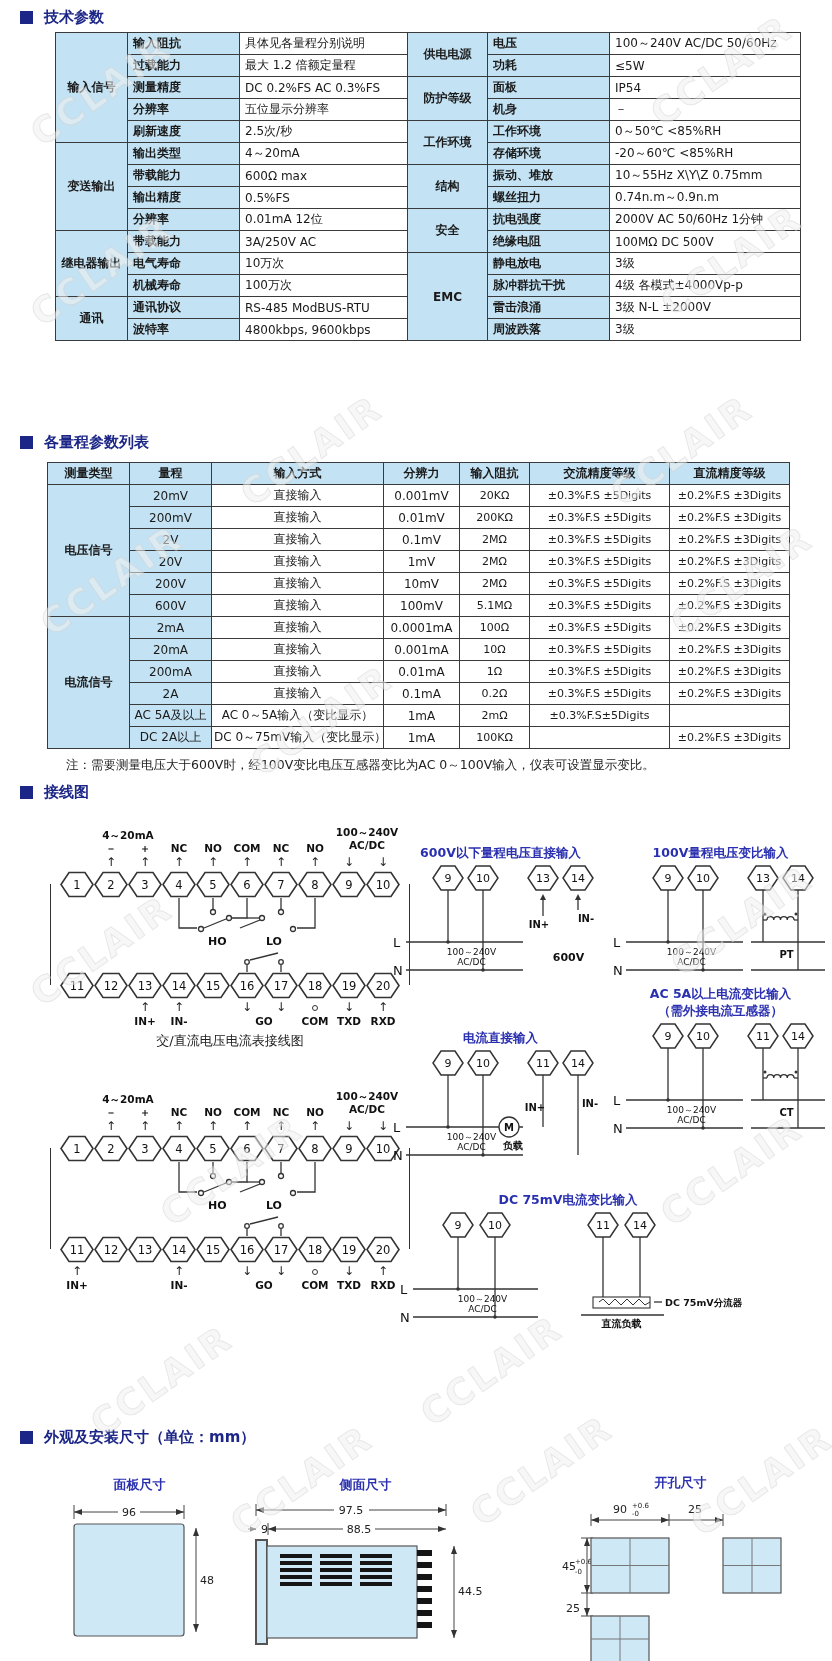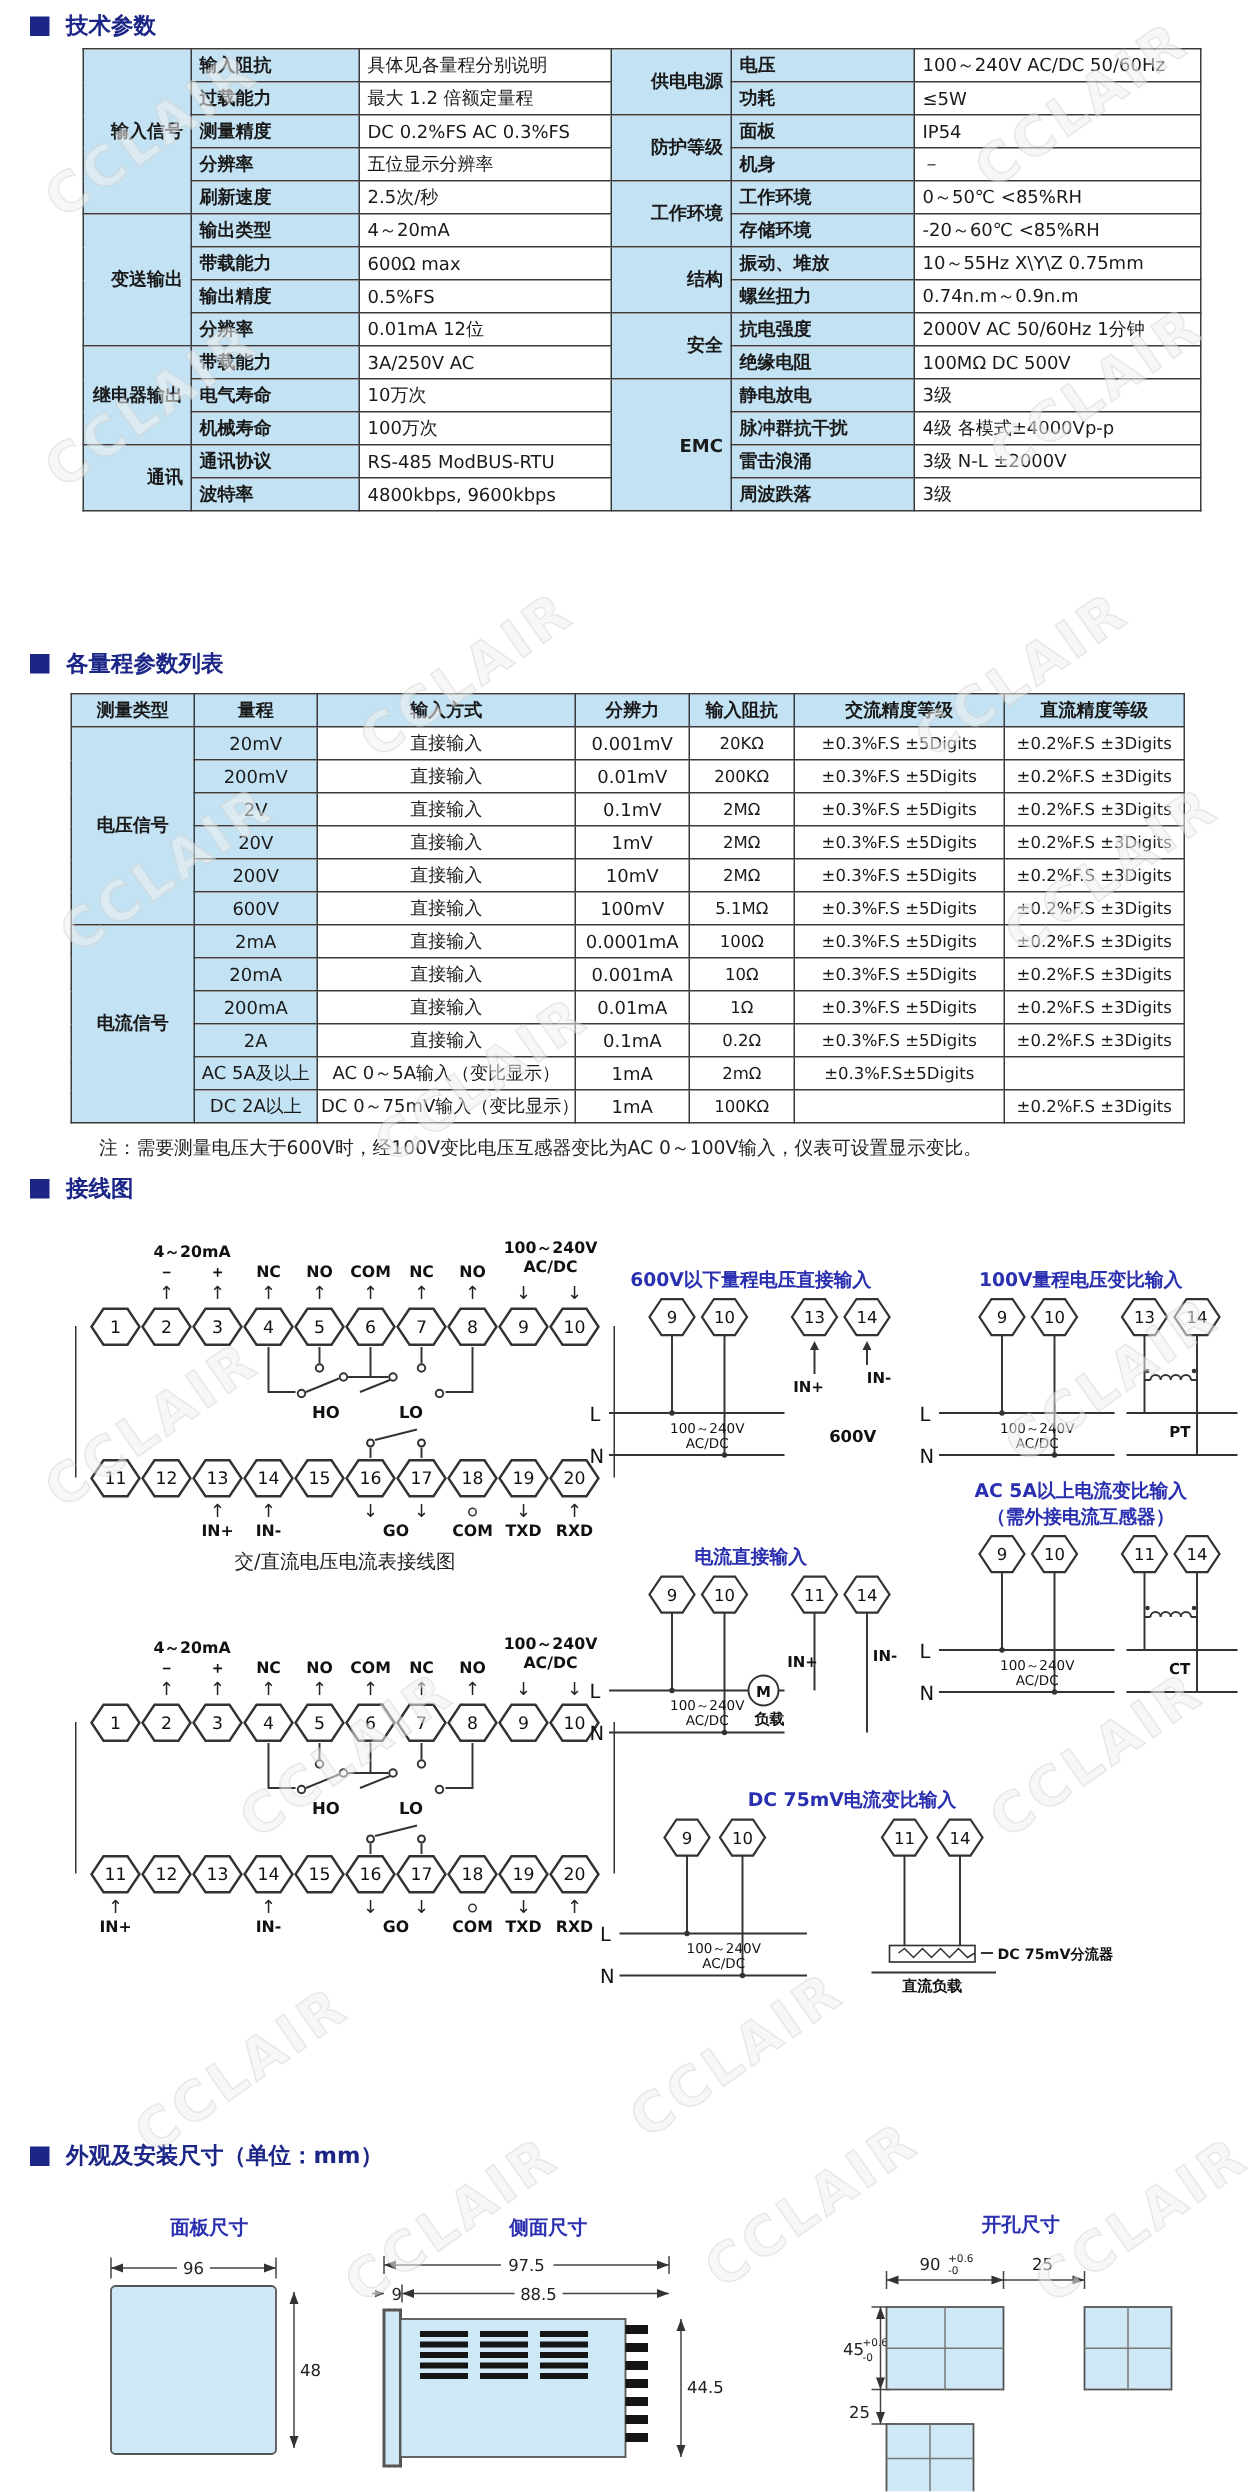--- a/index.html
+++ b/index.html
@@ -6,21 +6,21 @@
 html,body{background:#fff}
 body{font-family:"DejaVu Sans","Liberation Sans",sans-serif;color:#1a1a1a}
 .page{position:relative;width:832px;height:1661px;background:#fff;overflow:hidden}
 .heading{position:absolute;display:flex;align-items:center;gap:11px;color:#1c2687;font-weight:bold;font-size:15px}
 .heading .bullet{width:13px;height:13px;background:#1c2687;display:inline-block}
 table{border-collapse:collapse;position:absolute;font-size:12px;color:#1a1a1a;table-layout:fixed}
 td,th{border:1px solid #3a3a3a;padding:1px 5px;height:22px;background:#fff;overflow:hidden;white-space:nowrap}
 #ranges-table td,#ranges-table th{height:22px;text-align:center;padding:1px 2px}
 #ranges-table th{font-weight:bold}
 .blue{background:#c3e2f3!important}
-.grp{text-align:right;font-weight:bold}
+.grp{text-align:center;font-weight:bold}
 .lbl{text-align:left;font-weight:bold}
 .val{text-align:left}
 .prec{font-size:11px}
 .note{position:absolute;font-size:12.5px;color:#222}
 .bigd{position:absolute;width:340px;height:230px}
 .bd-lbl{position:absolute;font-size:10.5px;font-weight:bold;color:#111;line-height:1.2}
 .bd-arrow{position:absolute;width:34px;text-align:center;font-size:12px;color:#222;line-height:1}
 .bd-circ{position:absolute;width:6px;height:6px;border:1.3px solid #333;border-radius:50%}
 .strip{position:absolute;left:0;display:flex}
 .looplines{position:absolute;left:-10px;top:58px;width:360px;height:101px;border-left:1.5px solid #333;border-right:1.5px solid #333}

